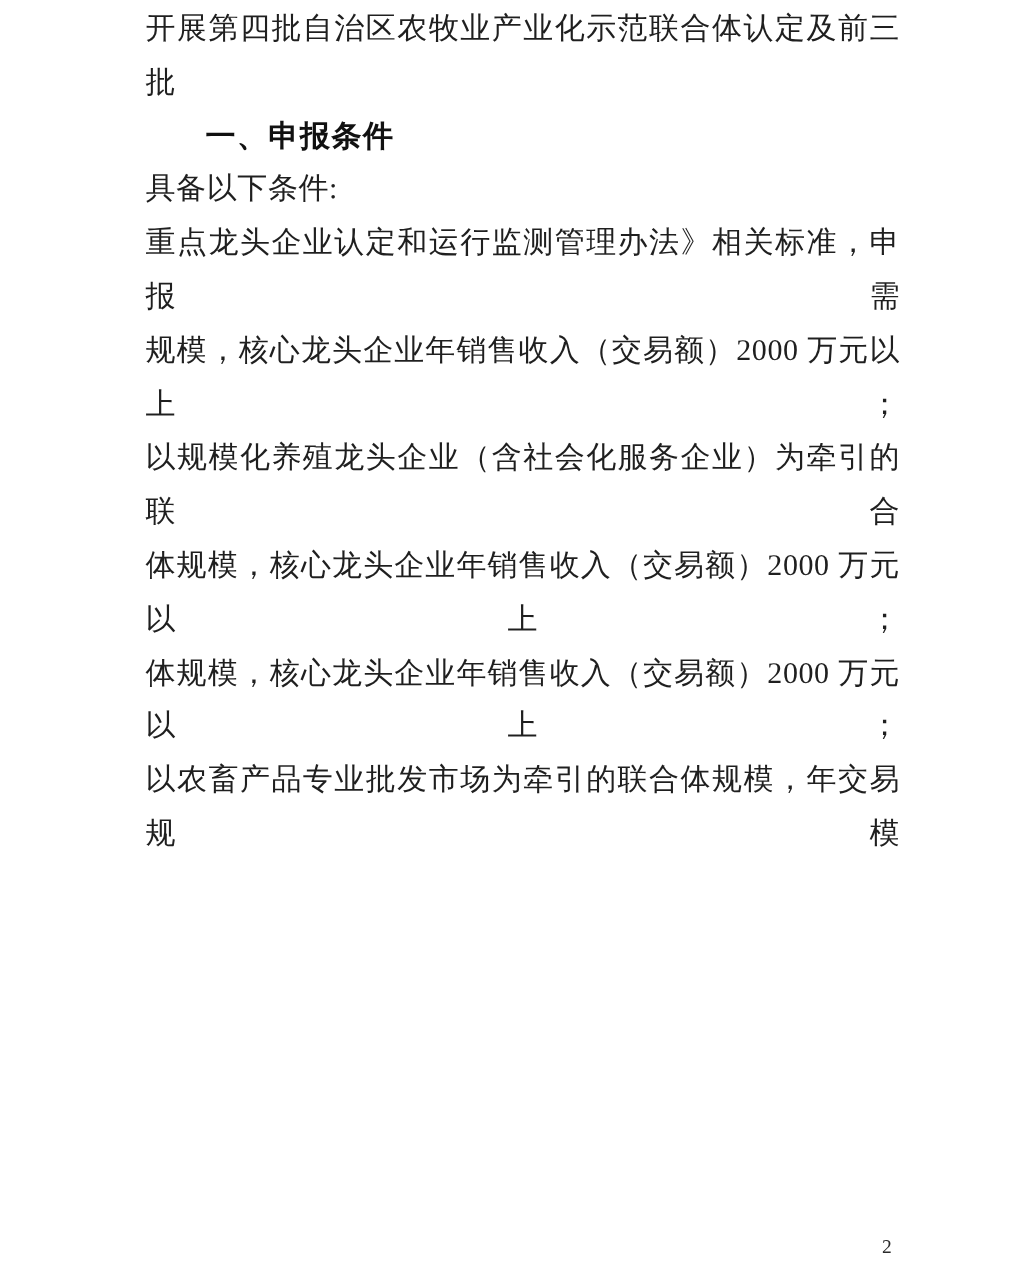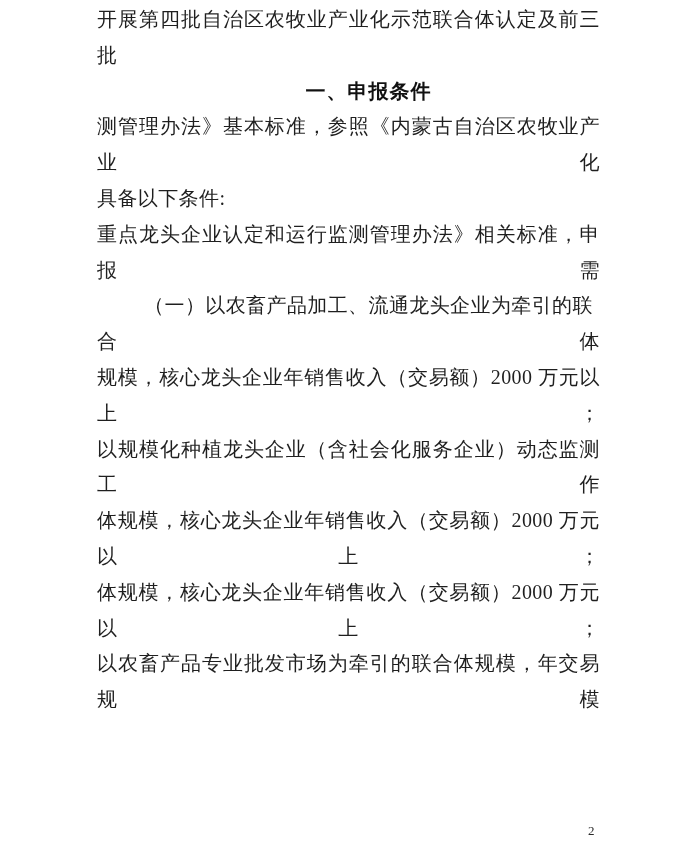--- a/index.html
+++ b/index.html
@@ -15,21 +15,21 @@
     left:97px;top:2px;width:503px;
   }
   .line{
     font-size:20px;
     line-height:35.8px;
     color:#1f1f1f;
     letter-spacing:0.4px;
     white-space:normal;
   }
   .j{ text-align:justify; text-align-last:justify; }
-  .i2{ text-indent:2em;text-align:center; }
+  .i2{ text-indent:2em; }
   .h{
     font-family:"Liberation Sans","DejaVu Sans",sans-serif;
     font-weight:700;
     letter-spacing:1px;
     color:#111111;
   }
   .pagenum{
     position:absolute;
     left:588px;top:823px;
     font-size:13px;
@@ -38,25 +38,23 @@
     font-family:"Liberation Serif","DejaVu Serif",serif;
   }
 </style>
 </head>
 <body>
 
 <div class="page">
   <div class="content">
     <div class="line j">开展第四批自治区农牧业产业化示范联合体认定及前三批</div>
     <div class="line h i2">一、申报条件</div>
-    <div class="line j">测管理办法》基本标准，参照《内蒙古自治区农牧业产业化</div>
     <div class="line">具备以下条件:</div>
     <div class="line j">重点龙头企业认定和运行监测管理办法》相关标准，申报需</div>
-    <div class="line j i2">（一）以农畜产品加工、流通龙头企业为牵引的联合体</div>
     <div class="line j">规模，核心龙头企业年销售收入（交易额）2000 万元以上；</div>
-    <div class="line j">以规模化种植龙头企业（含社会化服务企业）动态监测工作</div>
+    <div class="line j">以规模化养殖龙头企业（含社会化服务企业）为牵引的联合</div>
     <div class="line j">体规模，核心龙头企业年销售收入（交易额）2000 万元以上；</div>
     <div class="line j">体规模，核心龙头企业年销售收入（交易额）2000 万元以上；</div>
     <div class="line j">以农畜产品专业批发市场为牵引的联合体规模，年交易规模</div>
 
   </div>
   <div class="pagenum">2</div>
 </div>
 
 </body></html>

